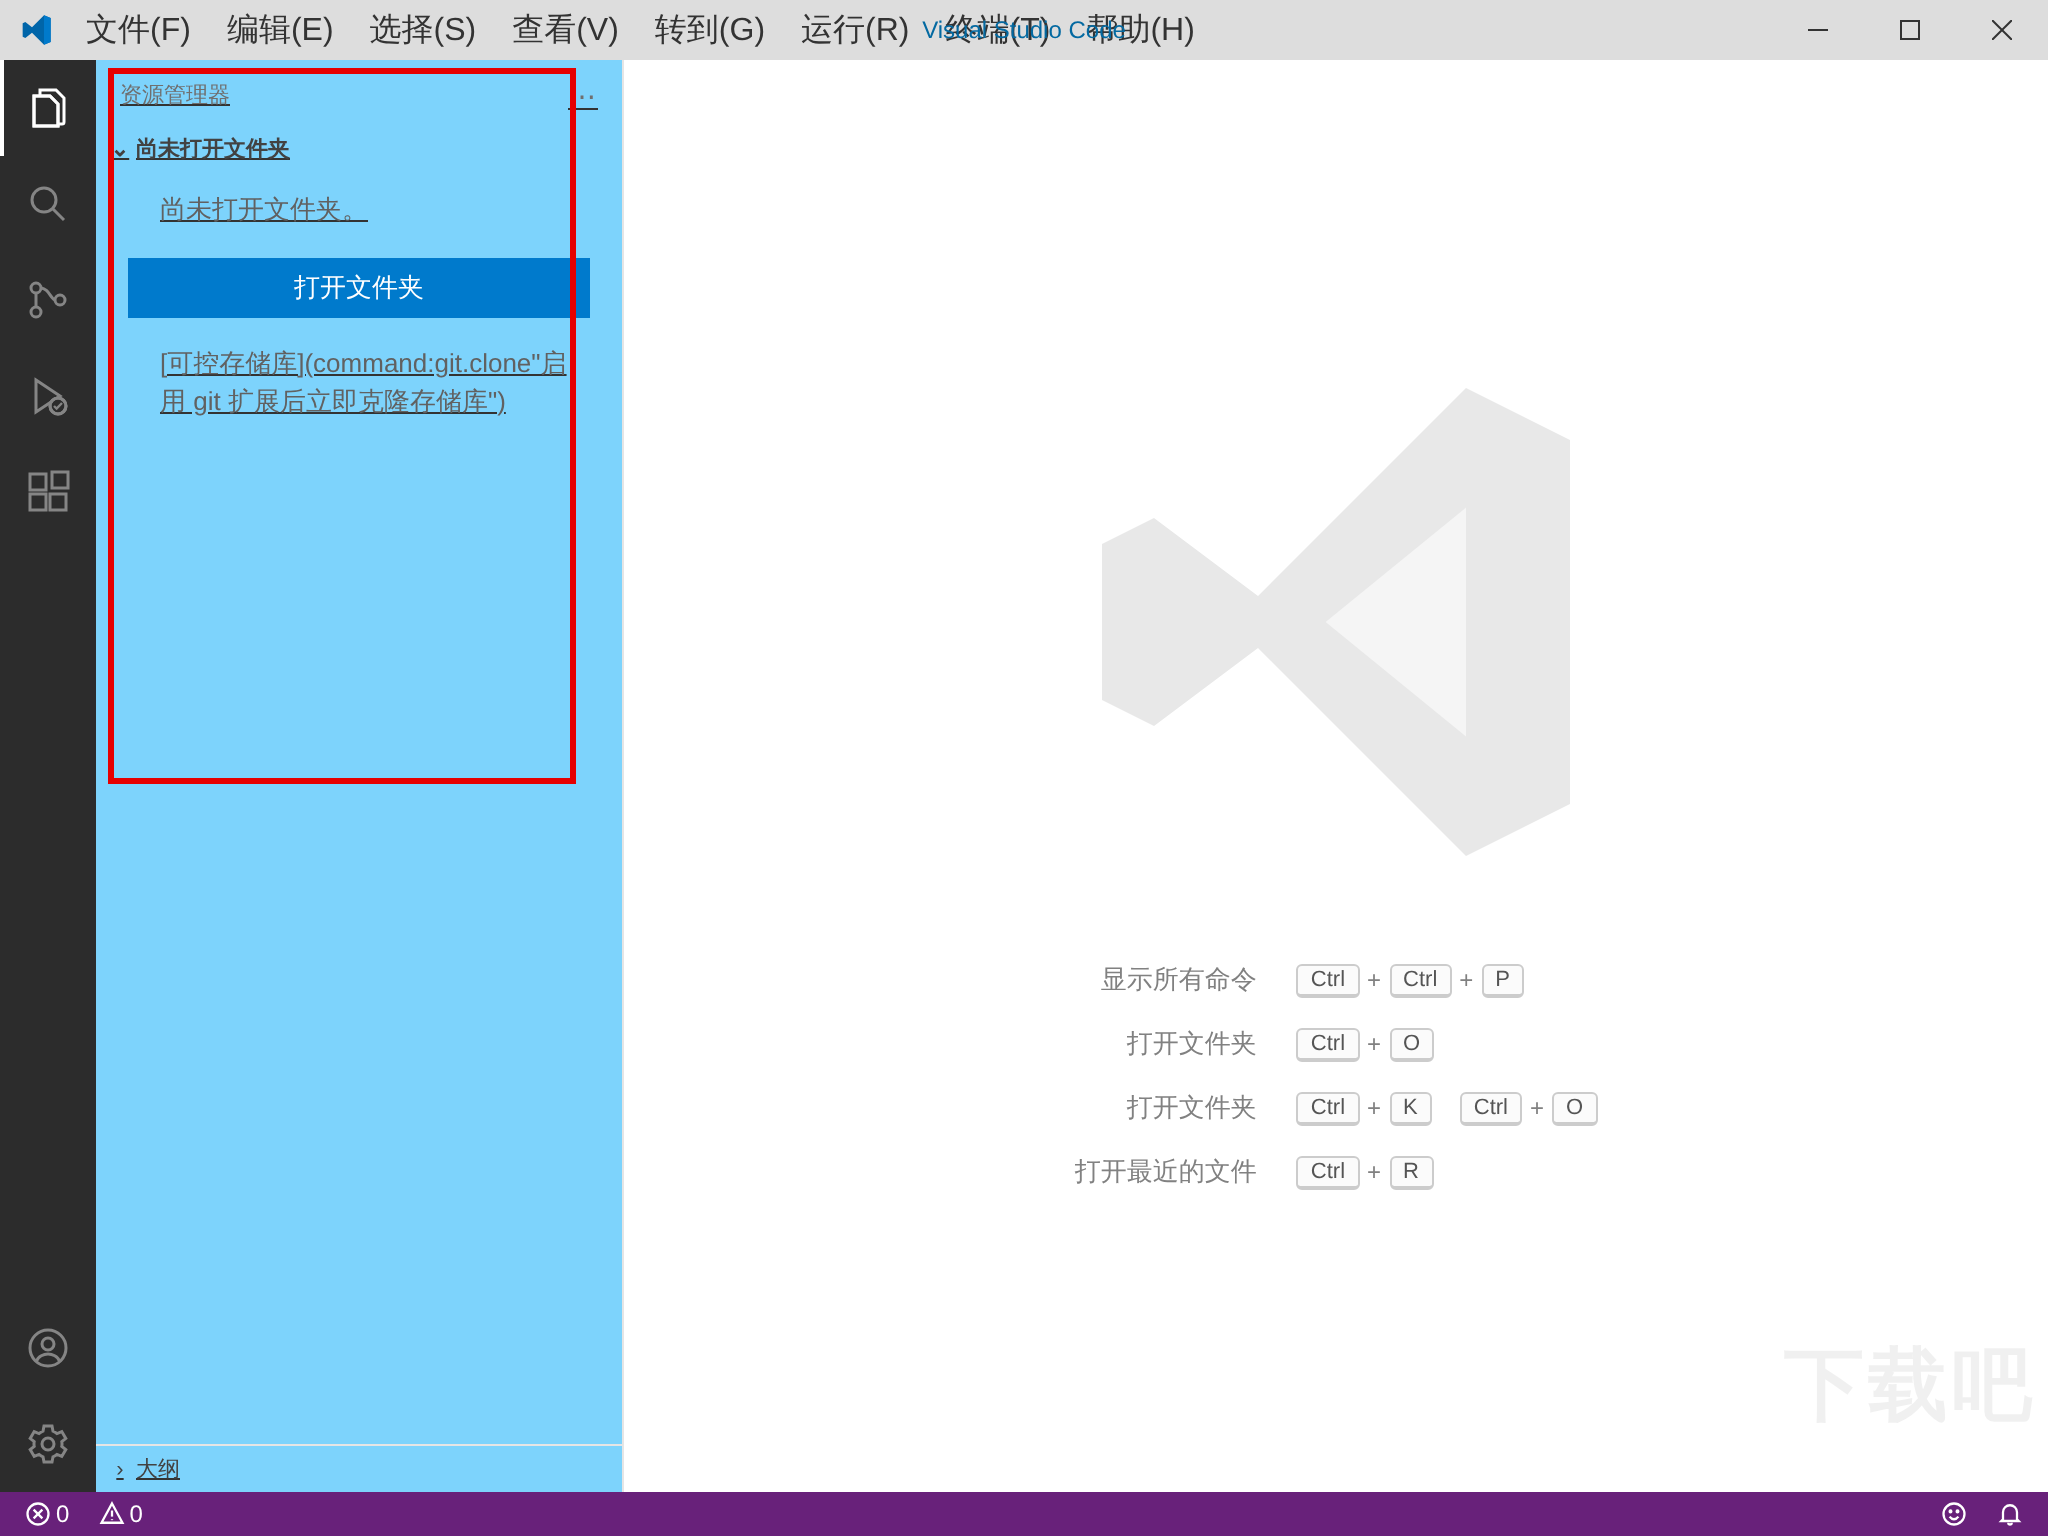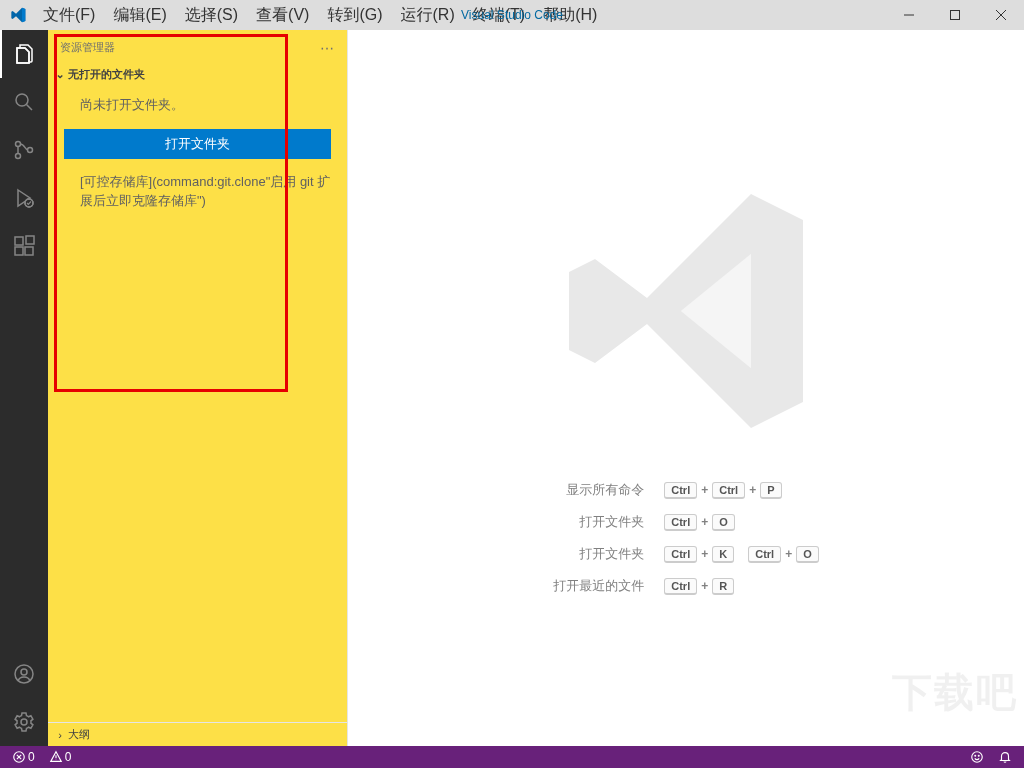--- a/index.html
+++ b/index.html
@@ -11,37 +11,37 @@
 .menubar .menu-item { padding: 4px 8px; font-size: 16px; color: #333; cursor: default; }
 .titlebar .title { position: absolute; left: 50%; transform: translateX(-50%); font-size: 12px; color: #0369a1; }
 .titlebar .win-controls { position: absolute; right: 0; display: flex; }
 .titlebar .win-controls .wc { width: 46px; height: 30px; display: flex; align-items: center; justify-content: center; }
 .main { flex: 1; display: flex; min-height: 0; }
 .activitybar { width: 48px; background: #2c2c2c; display: flex; flex-direction: column; }
 .activitybar .ab-item { width: 48px; height: 48px; display: flex; align-items: center; justify-content: center; position: relative; color: #858585; }
 .activitybar .ab-item.active { color: #fff; }
 .activitybar .ab-item.active::before { content: ""; position: absolute; left: 0; top: 0; bottom: 0; width: 2px; background: #fff; }
 .activitybar .spacer { flex: 1; }
-.sidebar { width: 300px; background: #fde047; display: flex; flex-direction: column; border-right: 1px solid #e5e5e5; position: relative; }
+.sidebar { width: 264px; background: #7dd3fc; display: flex; flex-direction: column; border-right: 1px solid #e5e5e5; position: relative; text-decoration: underline; }
 .sidebar-header { height: 35px; display: flex; align-items: center; padding: 0 12px; font-size: 11px; color: #6f6f6f; justify-content: space-between; }
 .sidebar-header .dots { font-size: 14px; letter-spacing: 1px; }
 .sidebar-section-title { display: flex; align-items: center; padding: 2px 4px; font-size: 11px; font-weight: bold; color: #424242; cursor: default; }
 .sidebar-section-title .chev { width: 16px; text-align: center; }
 .sidebar-body { padding: 12px 16px 16px 16px; font-size: 13px; color: #616161; }
 .sidebar-body p { margin-bottom: 14px; line-height: 1.45; margin-left: 16px; }
 .open-folder-btn { width: 100%; background: #007acc; color: #fff; border: none; padding: 6px 0; font-size: 13px; margin-bottom: 14px; cursor: pointer; }
 .sidebar-body a { color: #006ab1; text-decoration: none; cursor: pointer; }
 .outline-section { border-top: 1px solid #e5e5e5; padding: 4px 4px; font-size: 11px; font-weight: normal; color: #424242; display: flex; align-items: center; }
 .outline-section .chev { width: 16px; text-align: center; }
 .red-frame { position: absolute; border: 3px solid #e60000; pointer-events: none; }
 .editor { flex: 1; background: #fff; display: flex; flex-direction: column; align-items: center; justify-content: center; position: relative; }
 .editor .vs-bg { opacity: 1; margin-bottom: 40px; }
 .editor .shortcuts { display: grid; grid-template-columns: auto auto; column-gap: 20px; row-gap: 14px; align-items: center; }
 .editor .shortcuts .lbl { text-align: right; font-size: 13px; color: #818181; }
-.editor .shortcuts .keys { display: flex; align-items: center; gap: 4px; font-weight: bold; }
+.editor .shortcuts .keys { display: flex; align-items: center; gap: 4px; }
 .editor .shortcuts .key { border: 1px solid #ccc; border-bottom-width: 2px; border-radius: 3px; padding: 1px 6px; font-size: 11px; color: #555; background: #fbfbfb; }
 .editor .shortcuts .plus { font-size: 12px; color: #818181; }
 .statusbar { height: 22px; background: #68217a; color: #fff; display: flex; align-items: center; font-size: 12px; padding: 0 8px; justify-content: space-between; }
 .statusbar .left, .statusbar .right { display: flex; align-items: center; gap: 6px; }
 .statusbar .item { display: flex; align-items: center; gap: 2px; padding: 0 4px; }
 .watermark { position: absolute; right: 6px; bottom: 26px; font-size: 40px; font-weight: bold; color: rgba(0,0,0,0.06); font-family: "Microsoft YaHei", sans-serif; letter-spacing: 2px; pointer-events: none; }
 svg { display: block; }
 </style>
 </head>
 <body>
@@ -143,21 +143,21 @@
   </div>
 
   <div class="sidebar">
     <div class="red-frame" style="left:6px; top:4px; width:234px; height:358px;"></div>
     <div class="sidebar-header">
       <span>资源管理器</span>
       <span class="dots">⋯</span>
     </div>
     <div class="sidebar-section-title">
       <span class="chev">⌄</span>
-      <span>无打开的文件夹</span>
+      <span>尚未打开文件夹</span>
     </div>
     <div class="sidebar-body">
       <p>尚未打开文件夹。</p>
       <button class="open-folder-btn">打开文件夹</button>
       <p>[可控存储库](command:git.clone"启用 git 扩展后立即克隆存储库")</p>
     </div>
     <div style="flex:1"></div>
     <div class="outline-section">
       <span class="chev">›</span>
       <span>大纲</span>

